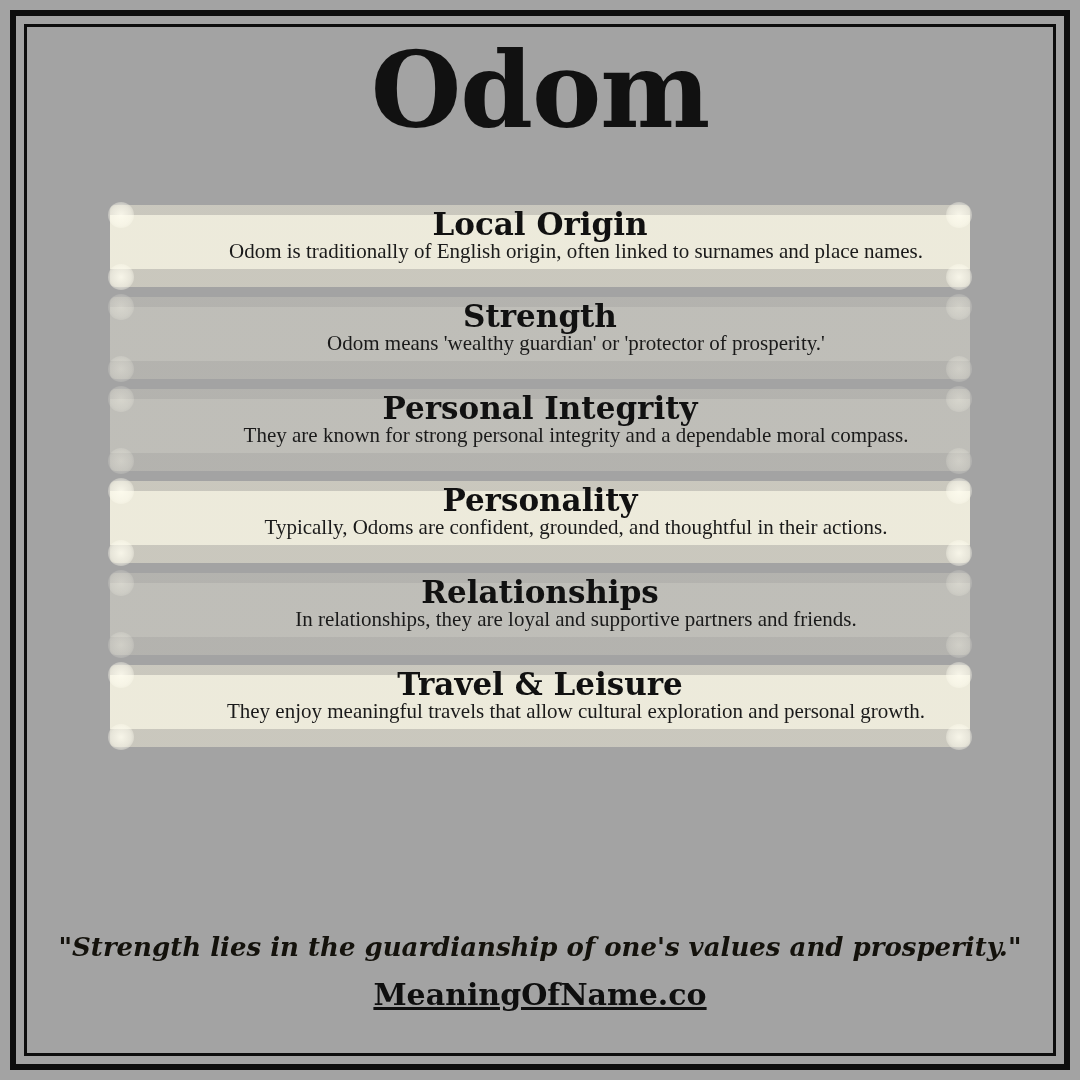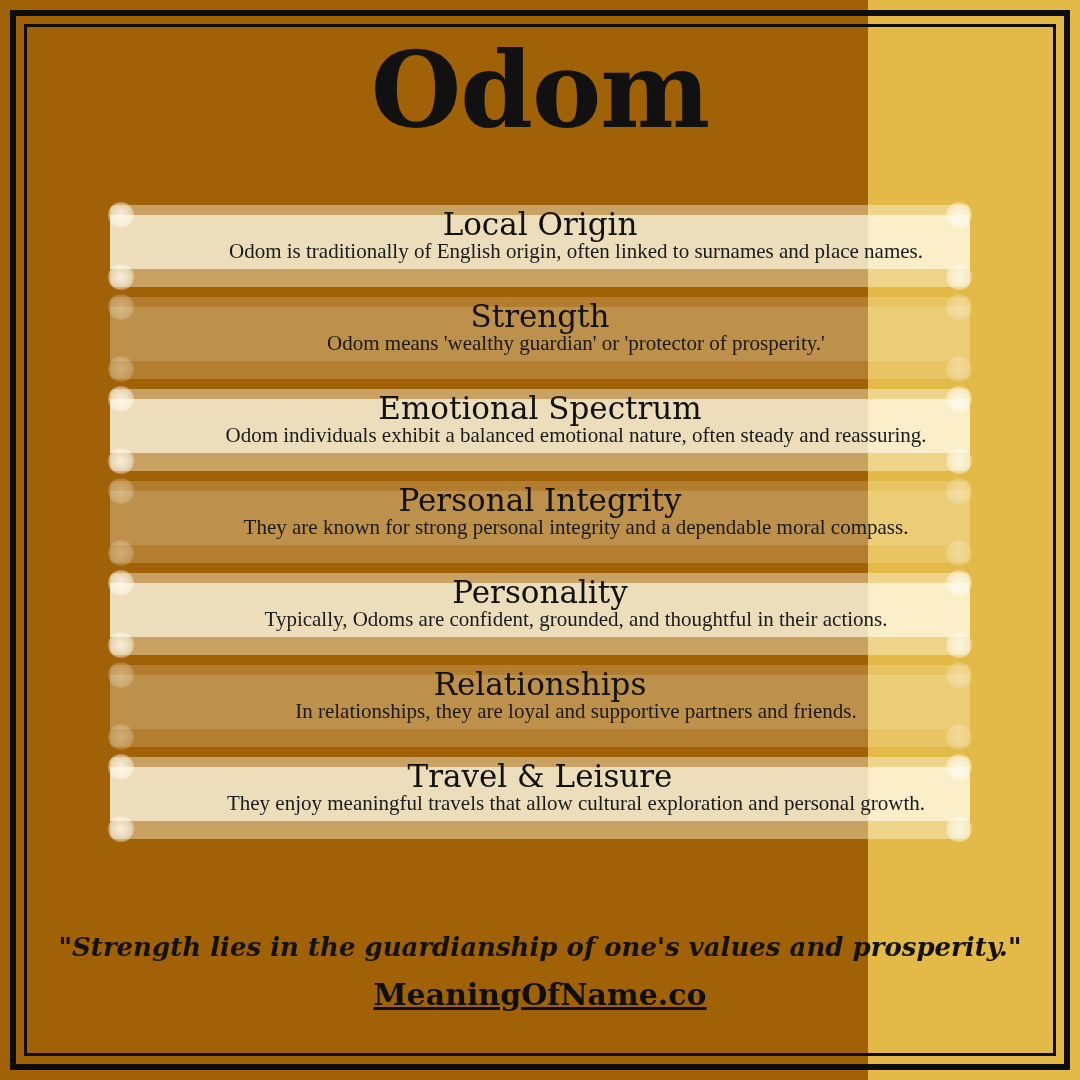--- a/index.html
+++ b/index.html
@@ -10,23 +10,23 @@
   body {
     width: 1080px;
     height: 1080px;
     overflow: hidden;
     background: #e3b948;
     font-family: "Liberation Serif", "DejaVu Serif", serif;
   }
 
   .poster {
     position: relative;
-    width: 868px;
+    width: 1080px;
     height: 1080px;
-    background: #a16207;
+    background: #a3a3a3;
     box-sizing: border-box;
   }
 
   
   .frame-outer {
     position: absolute;
     left: 10px;
     top: 10px;
     width: 1060px;
     height: 1060px;
@@ -126,21 +126,21 @@
   .rivet.tr { left: 836px; top: -3px; }
   .rivet.br { left: 836px; top: 59px; }
 
   .card-heading {
     position: absolute;
     left: 0;
     top: 0px;
     width: 860px;
     text-align: center;
     font-family: "DejaVu Serif", "Liberation Serif", serif;
-    font-weight: 400;
+    font-weight: 700;
     font-size: 31px;
     line-height: 38px;
     color: #111111;
     white-space: nowrap;
   }
   .card-body {
     position: absolute;
     left: 0;
     top: 33px;
     width: 860px;
@@ -204,28 +204,20 @@
 
     <div class="card dim">
       <span class="rivet tl"></span>
       <span class="rivet bl"></span>
       <span class="rivet tr"></span>
       <span class="rivet br"></span>
       <div class="card-heading">Strength</div>
       <div class="card-body">Odom means 'wealthy guardian' or 'protector of prosperity.'</div>
     </div>
 
-    <div class="card light">
-      <span class="rivet tl"></span>
-      <span class="rivet bl"></span>
-      <span class="rivet tr"></span>
-      <span class="rivet br"></span>
-      <div class="card-heading">Emotional Spectrum</div>
-      <div class="card-body">Odom individuals exhibit a balanced emotional nature, often steady and reassuring.</div>
-    </div>
 
     <div class="card dim">
       <span class="rivet tl"></span>
       <span class="rivet bl"></span>
       <span class="rivet tr"></span>
       <span class="rivet br"></span>
       <div class="card-heading">Personal Integrity</div>
       <div class="card-body">They are known for strong personal integrity and a dependable moral compass.</div>
     </div>
 

